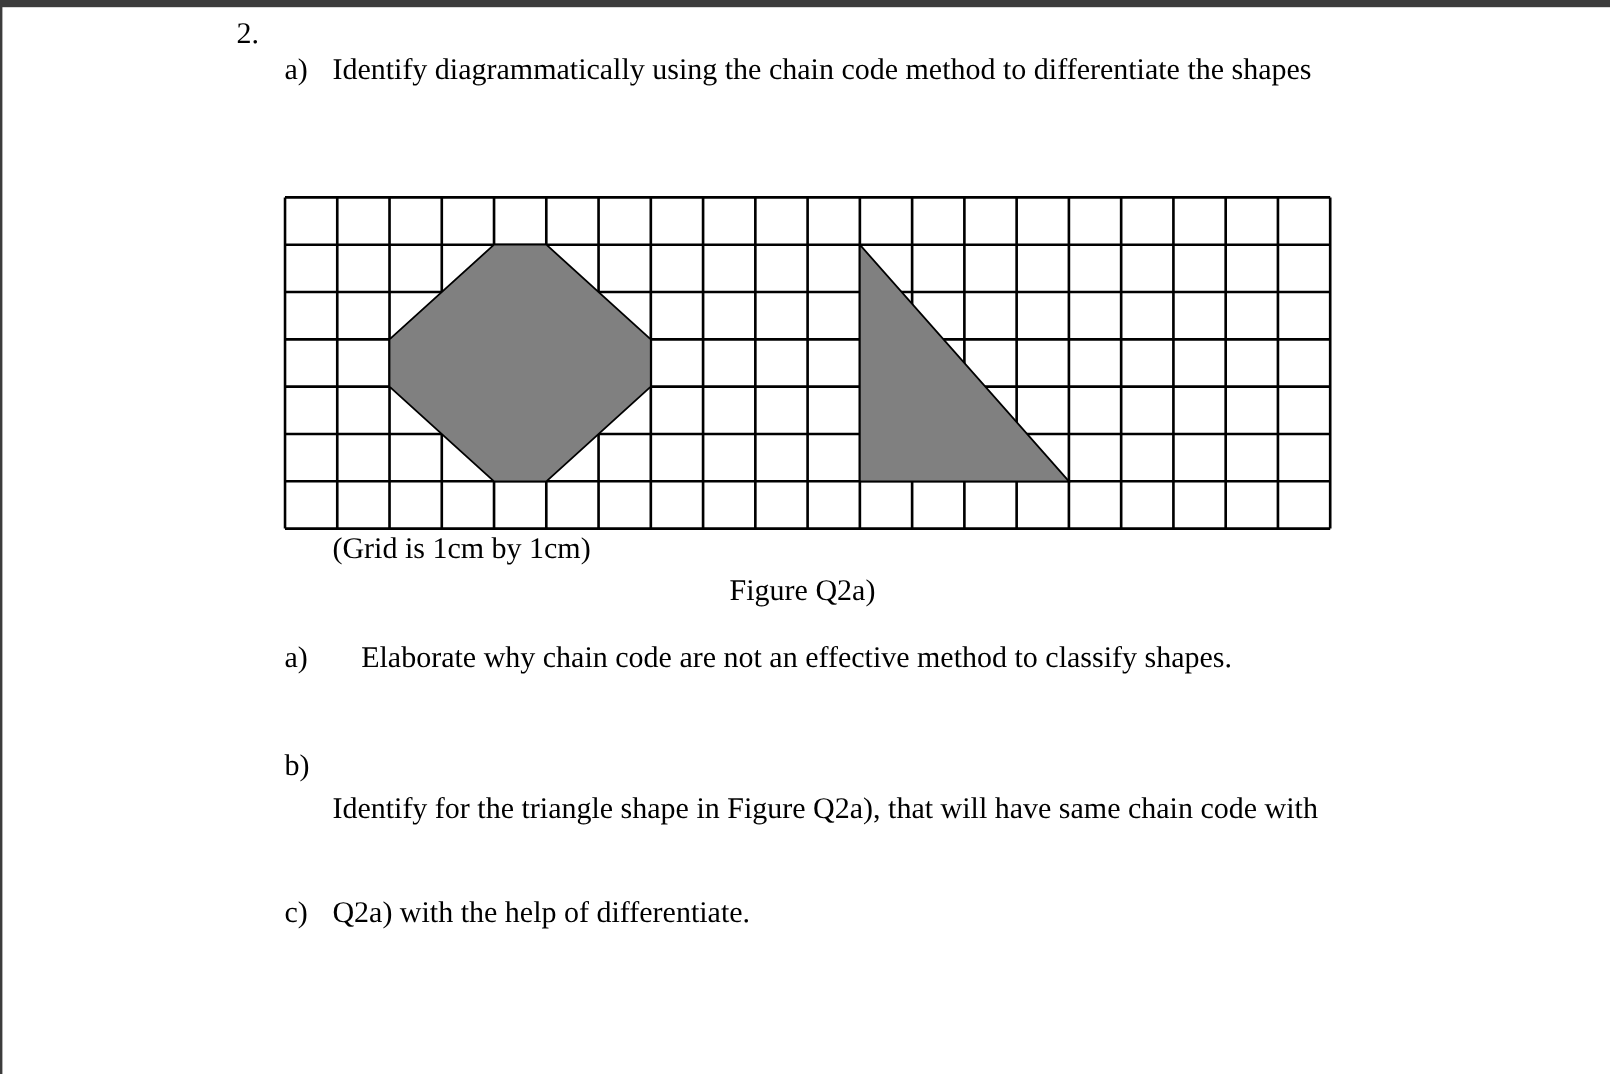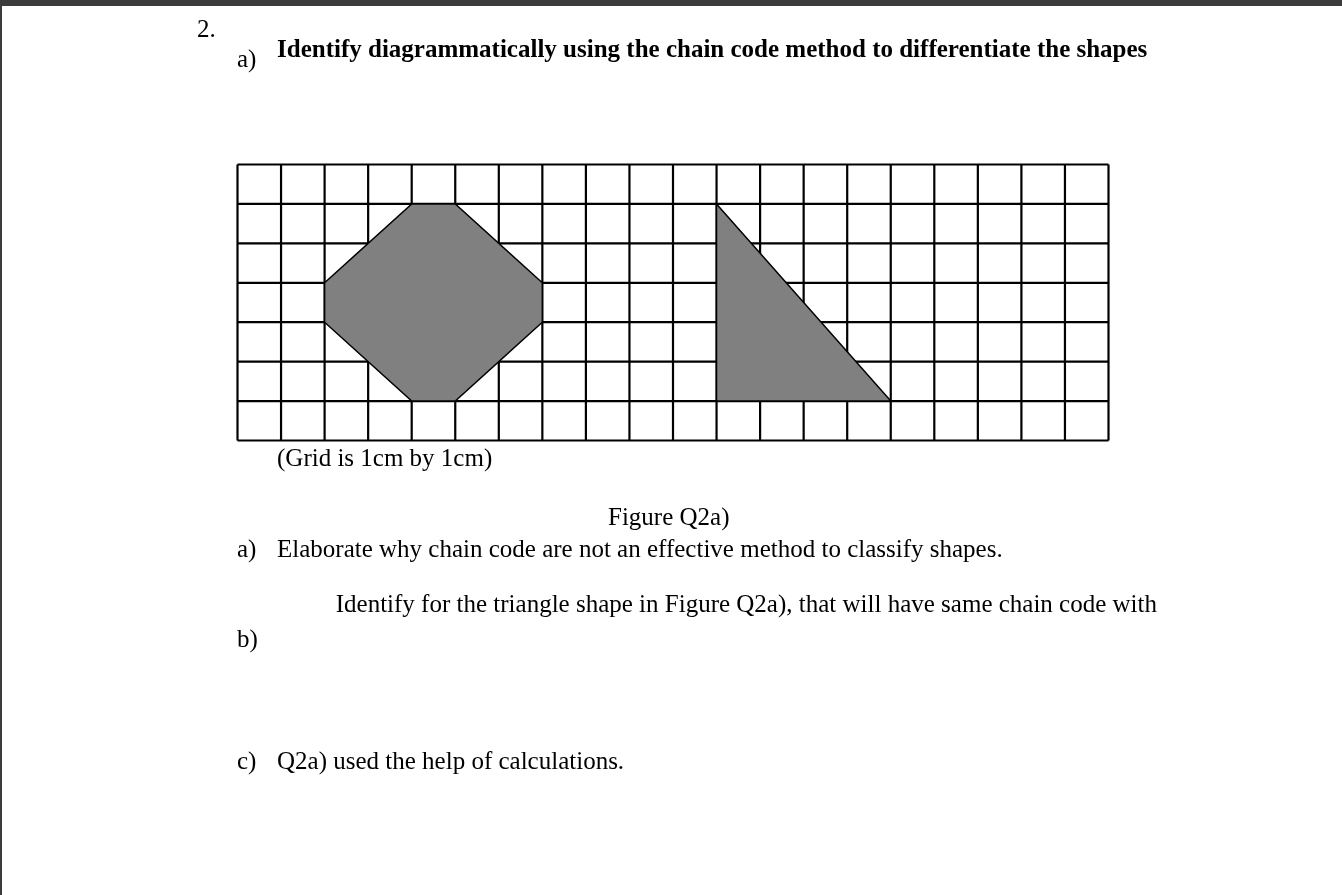--- a/index.html
+++ b/index.html
@@ -11,32 +11,32 @@
     position: relative;
   }
   .top-bar { position: absolute; left: 0; top: 0; width: 1342px; height: 6px; background: #3c3c3c; }
   .left-bar { position: absolute; left: 0; top: 0; width: 2px; height: 895px; background: #3c3c3c; }
   .txt { position: absolute; font-size: 25px; line-height: 30px; white-space: nowrap; }
   .qnum { left: 197px; top: 14px; }
   .lbl { position: absolute; font-size: 25px; line-height: 30px; }
   .body-text { position: absolute; left: 277px; font-size: 25px; line-height: 30px; width: 880px; }
   .figure { position: absolute; left: 236px; top: 163px; }
   .grid-note { left: 277px; top: 443px; text-align: center; }
-  .fig-caption { left: 608px; top: 502px; }
+  .fig-caption { left: 608px; top: 478px; }
 </style>
 </head>
 <body>
 
 <div class="top-bar"></div>
 <div class="left-bar"></div>
 
 <div class="txt qnum">2.</div>
 
 <div class="lbl" style="left:237px; top:44px;">a)</div>
-<div class="body-text" style="top:34px;font-weight:bold;">
+<div class="body-text" style="top:44px;">
   <div>Identify diagrammatically using the chain code method to differentiate the shapes</div>
 </div>
 
 <svg class="figure" width="874" height="280" viewBox="0 0 874 280" xmlns="http://www.w3.org/2000/svg">
 
   <g id="grid">
       <line x1="1.5" x2="1.5" y1="1.5" y2="277.5" stroke="#000" stroke-width="2.2"></line>
       <line x1="45.05" x2="45.05" y1="1.5" y2="277.5" stroke="#000" stroke-width="2.2"></line>
       <line x1="88.6" x2="88.6" y1="1.5" y2="277.5" stroke="#000" stroke-width="2.2"></line>
       <line x1="132.14999999999998" x2="132.14999999999998" y1="1.5" y2="277.5" stroke="#000" stroke-width="2.2"></line>
@@ -69,25 +69,25 @@
 <g id="shapes">
       <polygon points="175.7,40.9 219.3,40.9 306.3,119.8 306.3,159.2 219.3,238.1 175.7,238.1 88.6,159.2 88.6,119.8" fill="#808080" stroke="#000" stroke-width="1.5"></polygon>
       <polygon points="480.5,40.9 654.8,238.1 480.5,238.1" fill="#808080" stroke="#000" stroke-width="1.5"></polygon>
     </g>
   </svg>
 
 <div class="txt grid-note">(Grid is 1cm by 1cm)</div>
 <div class="txt fig-caption">Figure Q2a)</div>
 
 <div class="lbl" style="left:237px; top:534px;">a)</div>
-<div class="body-text" style="top:534px;">
+<div class="body-text" style="top:534px;margin-left:24px;">
   <div>Elaborate why chain code are not an effective method to classify shapes.</div>
 </div>
 
 <div class="lbl" style="left:237px; top:624px;">b)</div>
-<div class="body-text" style="top:589px;text-align:right;">
+<div class="body-text" style="top:660px;">
   <div>Identify for the triangle shape in Figure Q2a), that will have same chain code with</div>
 </div>
 
 <div class="lbl" style="left:237px; top:746px;">c)</div>
 <div class="body-text" style="top:746px;">
-  <div>Q2a) used the help of calculations.</div>
+  <div>Q2a) with the help of differentiate.</div>
 </div>
 
 </body></html>

